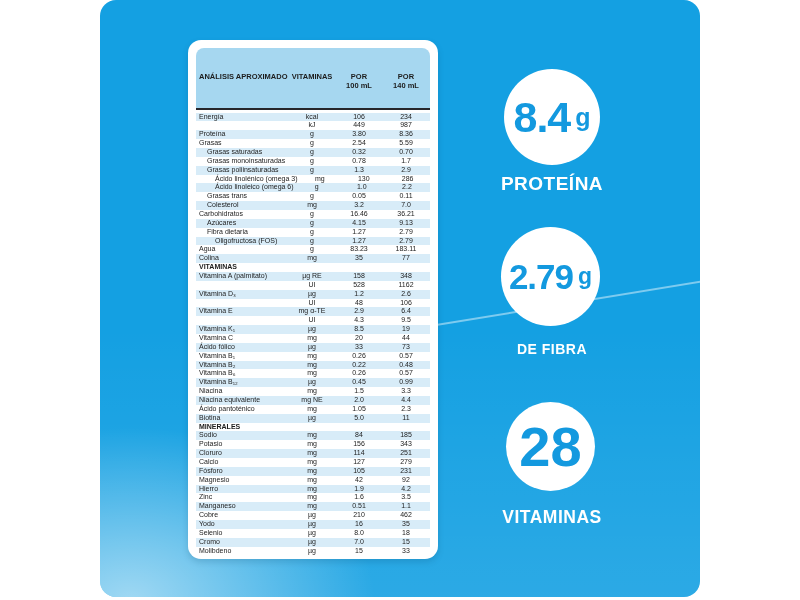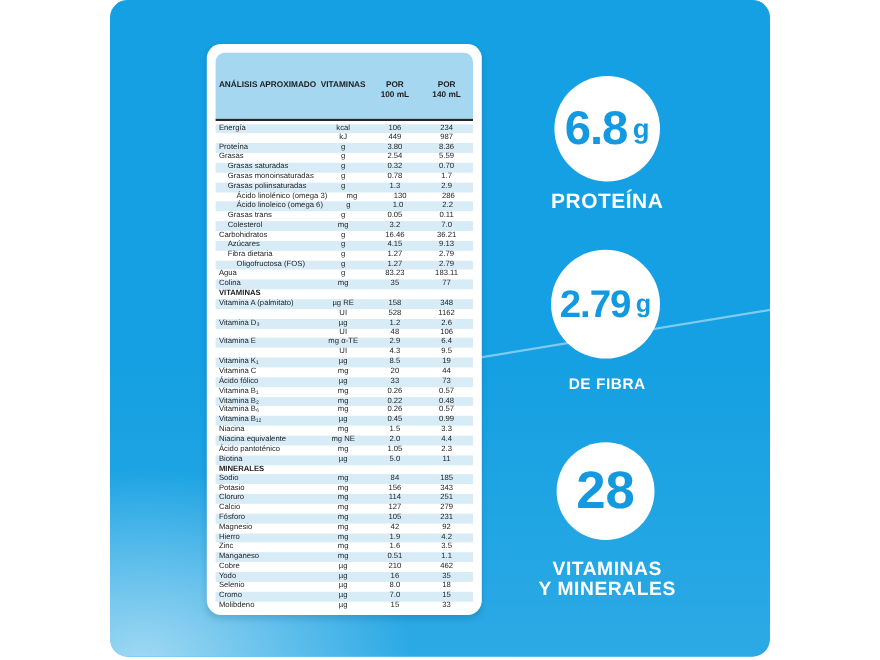--- a/index.html
+++ b/index.html
@@ -75,21 +75,21 @@
   }
   .badge-circle .val{letter-spacing:-1px;}
   .badge-circle .unit{margin-left:5px;}
   #circle-1{left:404px;top:69px;width:96px;height:96px;}
   #circle-1 .val{font-size:43px;}
   #circle-1 .unit{font-size:25px;}
   #circle-2{left:401px;top:227px;width:99px;height:99px;}
   #circle-2 .val{font-size:35px;}
   #circle-2 .unit{font-size:23px;}
   #circle-3{left:406px;top:402px;width:89px;height:89px;}
-  #circle-3 .val{font-size:48px;letter-spacing:0;}
+  #circle-3 .val{font-size:56px;letter-spacing:0;}
   .badge-label{
     position:absolute;color:#ffffff;font-weight:bold;text-align:center;
     letter-spacing:0.5px;
   }
   #label-1{left:360px;top:173px;width:184px;font-size:19px;}
   #label-2{left:360px;top:341px;width:184px;font-size:14px;}
   #label-3{left:350px;top:508px;width:204px;font-size:17.5px;line-height:18px;}
 </style>
 </head>
 <body>
@@ -416,32 +416,31 @@
           <div class="row ind0">
             <span class="c-name">Molibdeno</span>
             <span class="c-unit">µg</span>
             <span class="c-v100">15</span>
             <span class="c-v220">33</span>
           </div>
         </div>
     </div>
 
     <div class="badge-circle" id="circle-1">
-      <span class="val">6.8</span>
+      <span class="val">8.4</span>
       <span class="unit">g</span>
     </div>
     <div class="badge-label" id="label-1">PROTEÍNA</div>
 
     <div class="badge-circle" id="circle-2">
       <span class="val">2.79</span>
       <span class="unit">g</span>
     </div>
     <div class="badge-label" id="label-2">DE FIBRA</div>
 
     <div class="badge-circle" id="circle-3">
       <span class="val">28</span>
     </div>
     <div class="badge-label" id="label-3">
       <div>VITAMINAS</div>
-      <div>Y MINERALES</div>
     </div>
   </div>
 </div>
 
 </body></html>

